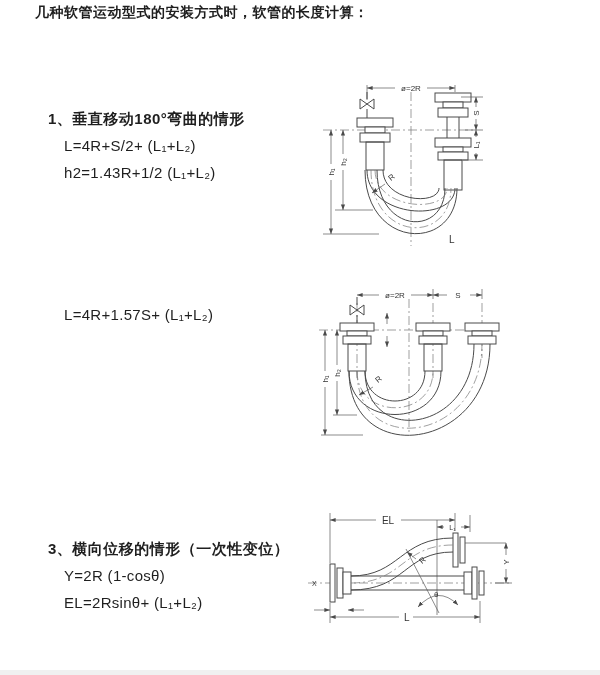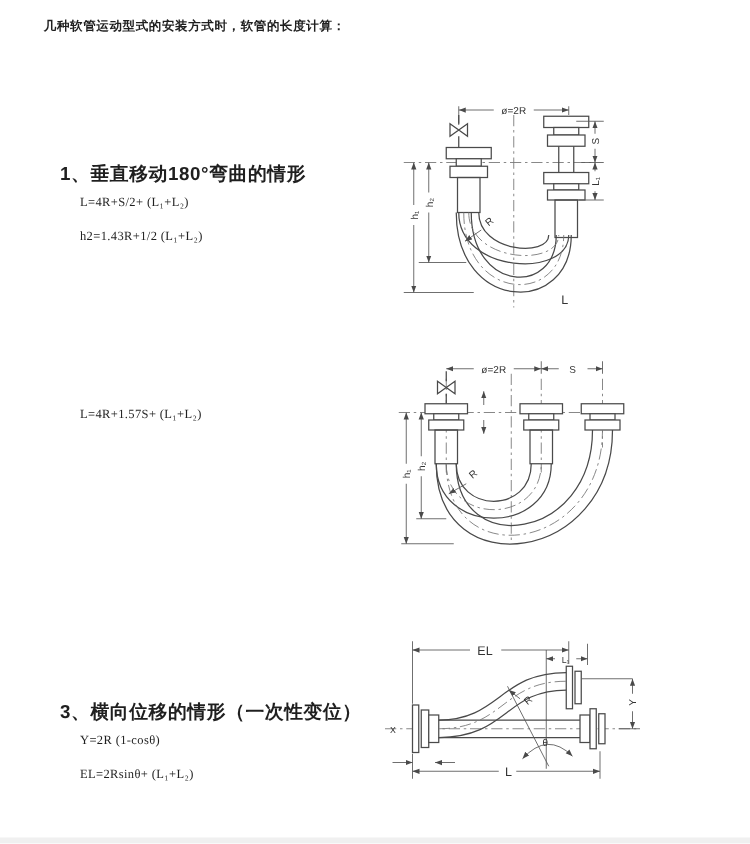--- a/index.html
+++ b/index.html
@@ -1,21 +1,21 @@
 <!DOCTYPE html>
 <html><head>
 <meta charset="utf-8">
 <style>
   html,body{margin:0;padding:0;background:#fff;}
   #page{position:relative;width:600px;height:675px;background:#ffffff;overflow:hidden;
         font-family:"Liberation Sans","DejaVu Sans",sans-serif;color:#1f1f1f;}
-  .title{position:absolute;left:35px;top:14px;font-size:10px;font-weight:bold;letter-spacing:.5px;}
-  .section{position:absolute;left:48px;margin-top:20px;}
+  .title{position:absolute;left:35px;top:4px;font-size:14px;font-weight:bold;letter-spacing:.5px;}
+  .section{position:absolute;left:48px;}
   .heading{font-size:15px;font-weight:bold;letter-spacing:.5px;height:27px;}
-  .formula{font-size:10px;margin-left:16px;height:27px;letter-spacing:.3px;font-family:Liberation Serif, serif;}
+  .formula{font-size:15px;margin-left:16px;height:27px;letter-spacing:.3px;}
   svg.diag{position:absolute;}
   svg.diag .ln{stroke:#4a4a4a;stroke-width:1;fill:none;}
   svg.diag .dim{stroke:#5a5a5a;stroke-width:.7;fill:none;}
   svg.diag .cl{stroke:#777;stroke-width:.7;fill:none;stroke-dasharray:9 3 2 3;}
   svg.diag .fl{fill:#fff;}
   svg.diag text{font-family:"Liberation Sans","DejaVu Sans",sans-serif;font-size:8px;fill:#333;}
   svg.diag text.big{font-size:10px;}
   svg.diag text.tiny{font-size:7px;}
   .footer-edge{position:absolute;left:0;bottom:0;width:600px;height:5px;background:#f0f0f0;}
 </style>

